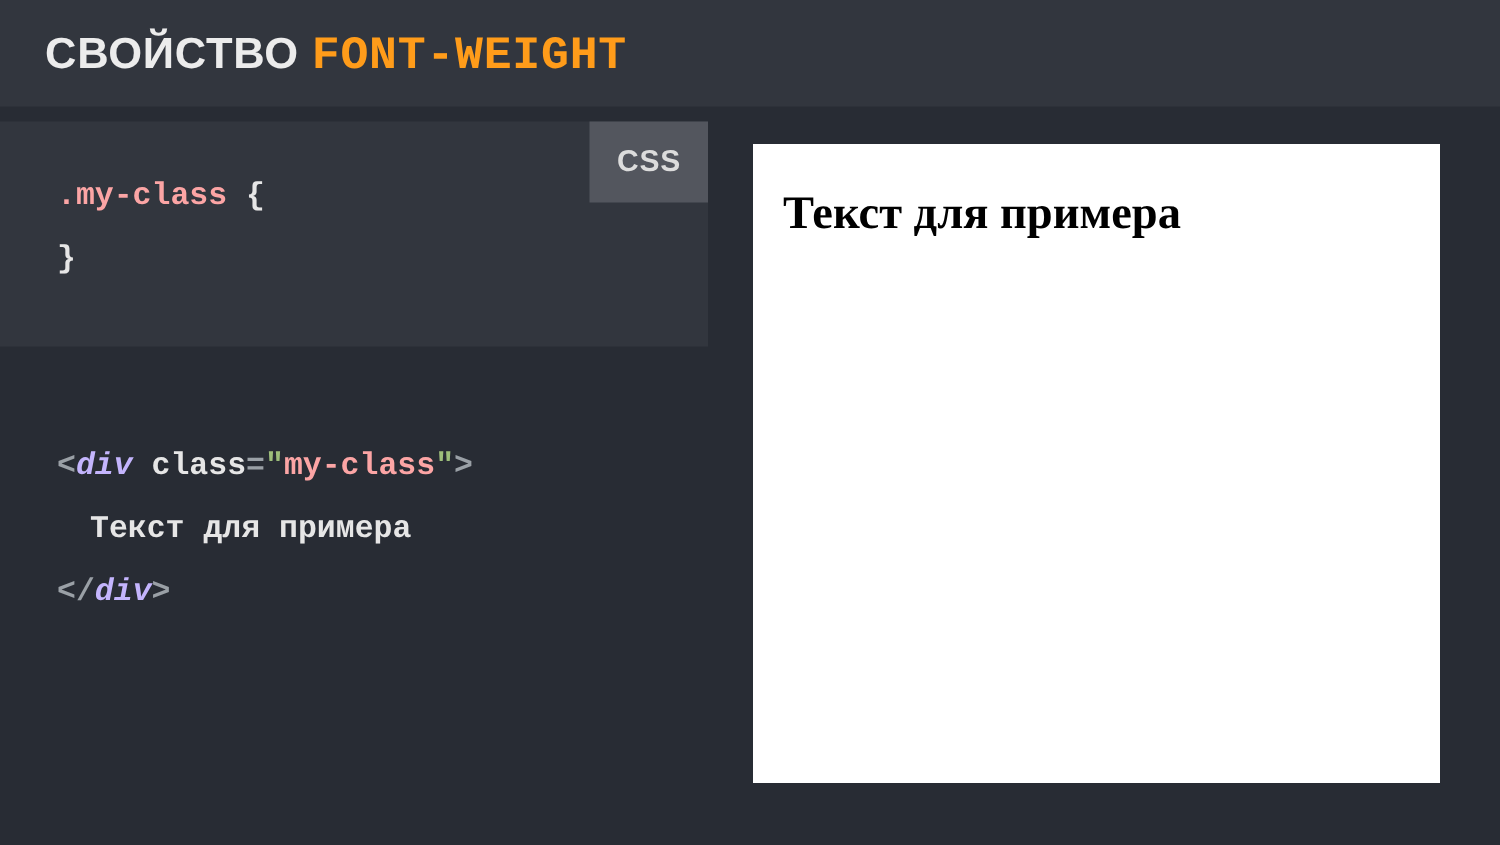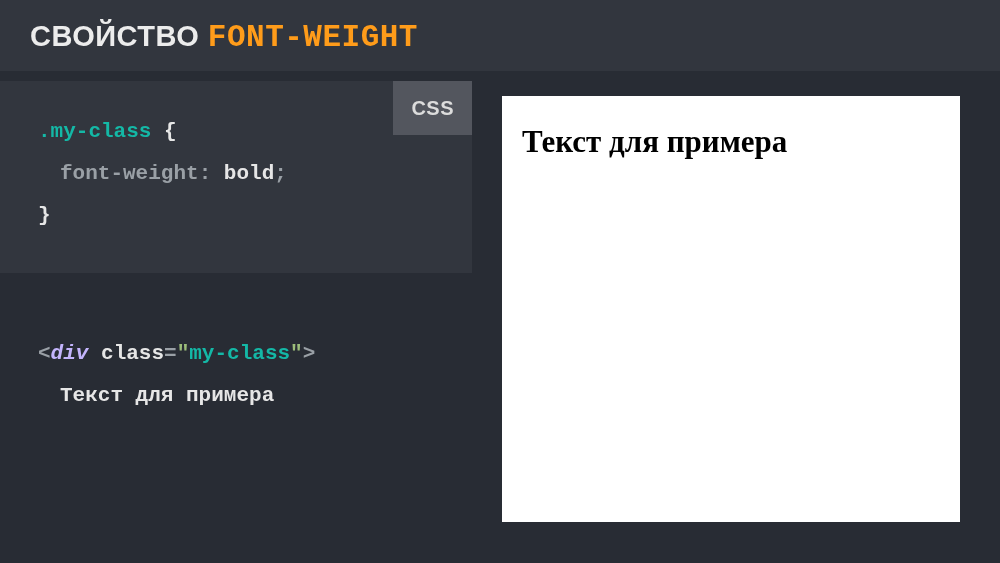--- a/index.html
+++ b/index.html
@@ -68,21 +68,21 @@
       right: 0;
       background: #53565e;
       color: #dcdcdc;
       padding: 7px 18px;
       font-size: 20px;
       font-weight: 700;
       font-family: Arial, sans-serif;
       letter-spacing: 0.5px;
       text-align: center;
     }
-    .tok-orange { color: #14b8a6; }
+    .tok-orange { color: #fca5a5; }
     .tok-gray { color: #9aa0a6; }
     .tok-white { color: #e6e6e6; }
     .tok-red { color: #c4b5fd; font-style: italic; }
     .tok-green { color: #9dbe7a; }
     .indent { display: inline-block; width: 22px; }
     .right {
       flex: 1;
       padding: 25px 40px 40px 30px;
     }
     .preview {
@@ -106,27 +106,27 @@
     <span class="t-white">СВОЙСТВО </span><span class="t-orange">FONT-WEIGHT</span>
   </div>
 </div>
 
 <div class="content">
   <div class="left">
 
     <div class="code-block css-block">
       <div class="label">CSS</div>
       <div><span class="tok-orange">.my-class</span><span class="tok-white"> {</span></div>
-      <div><span class="indent"></span><span class="tok-gray">font-weight</span><span class="tok-gray">: </span><span class="tok-white">bold</span><span class="tok-gray">;</span></div>
       <div><span class="tok-white">}</span></div>
     </div>
 
     <div class="code-block html-block">
       <div><span class="tok-gray">&lt;</span><span class="tok-red">div</span><span class="tok-white"> class</span><span class="tok-gray">=</span><span class="tok-green">"</span><span class="tok-orange">my-class</span><span class="tok-green">"</span><span class="tok-gray">&gt;</span></div>
       <div><span class="indent"></span><span class="tok-white">Текст для примера</span></div>
+      <div><span class="tok-gray">&lt;</span><span class="tok-gray">/</span><span class="tok-red">div</span><span class="tok-gray">&gt;</span></div>
     </div>
 
   </div>
 
   <div class="right">
     <div class="preview">
       <div class="preview-text">Текст для примера</div>
     </div>
   </div>
 </div>

